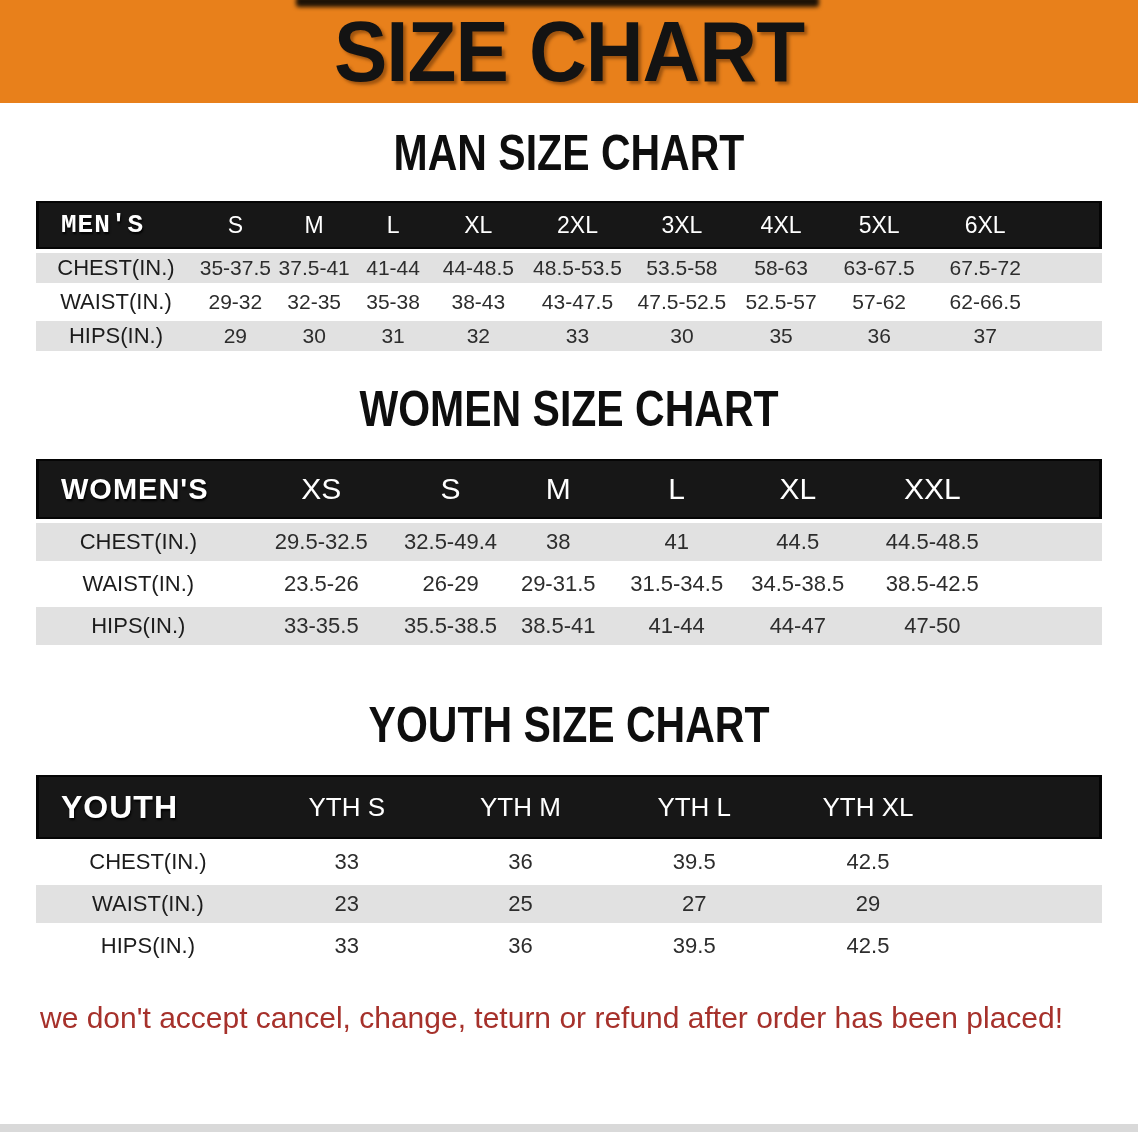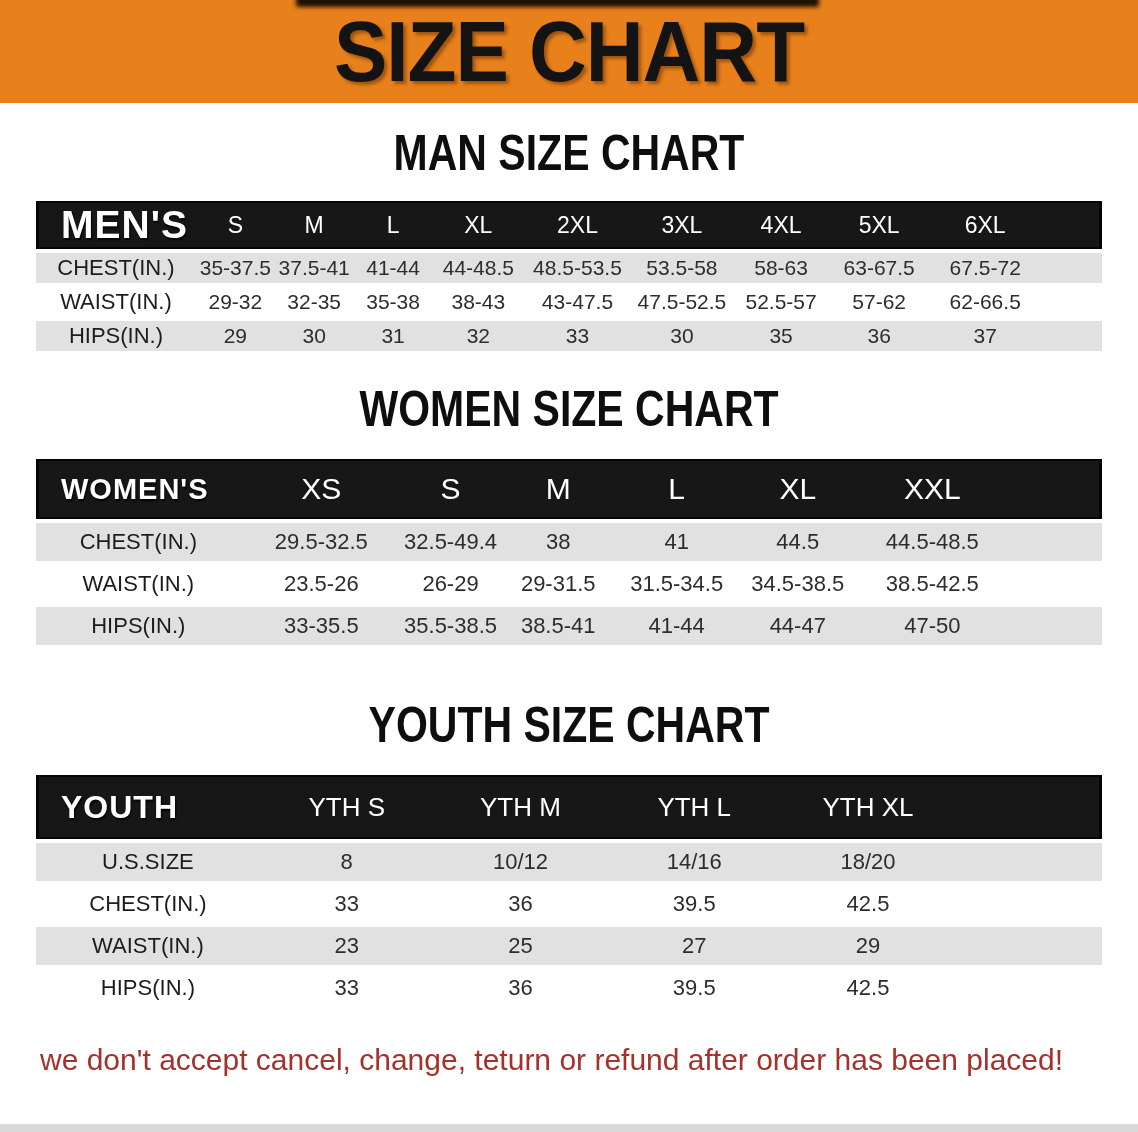--- a/index.html
+++ b/index.html
@@ -56,21 +56,21 @@
   .size-table tbody tr.row-gray  td, .size-table tbody tr.row-gray  th { background:#E1E1E1; }
   .size-table tbody tr.row-white td, .size-table tbody tr.row-white th { background:#ffffff; }
   .size-table tbody th {
     font-weight:normal; color:#1c1c1c; font-size:22px;
   }
   .size-table tbody td {
     text-align:center; color:#2d2d2d; font-size:21px;
   }
 
   .t-men   thead th { height:48px; font-size:23px; }
-  .t-men   thead th.hlabel { font-size:39px; }
+  .t-men   thead th.hlabel { font-size:26px;font-family:Liberation Mono, monospace; }
   .t-men   tbody th, .t-men tbody td { height:30px; }
 
   .t-women thead th { height:60px; font-size:30px; }
   .t-women thead th.hlabel { font-size:29px;margin-left:23px; }
   .t-women tbody th, .t-women tbody td { height:38px; font-size:22px; }
 
   .t-youth thead th { height:64px; font-size:26px; }
   .t-youth thead th.hlabel { font-size:32px; }
   .t-youth tbody th, .t-youth tbody td { height:38px; font-size:22px; }
 
@@ -242,28 +242,20 @@
         <tr>
           <th class="hlabel">YOUTH</th>
           <th>YTH S</th>
           <th>YTH M</th>
           <th>YTH L</th>
           <th>YTH XL</th>
           <th></th>
         </tr>
       </thead>
       <tbody>
-        <tr class="row-gray">
-          <th>U.S.SIZE</th>
-          <td>8</td>
-          <td>10/12</td>
-          <td>14/16</td>
-          <td>18/20</td>
-          <td></td>
-        </tr>
         <tr class="row-white">
           <th>CHEST(IN.)</th>
           <td>33</td>
           <td>36</td>
           <td>39.5</td>
           <td>42.5</td>
           <td></td>
         </tr>
         <tr class="row-gray">
           <th>WAIST(IN.)</th>

